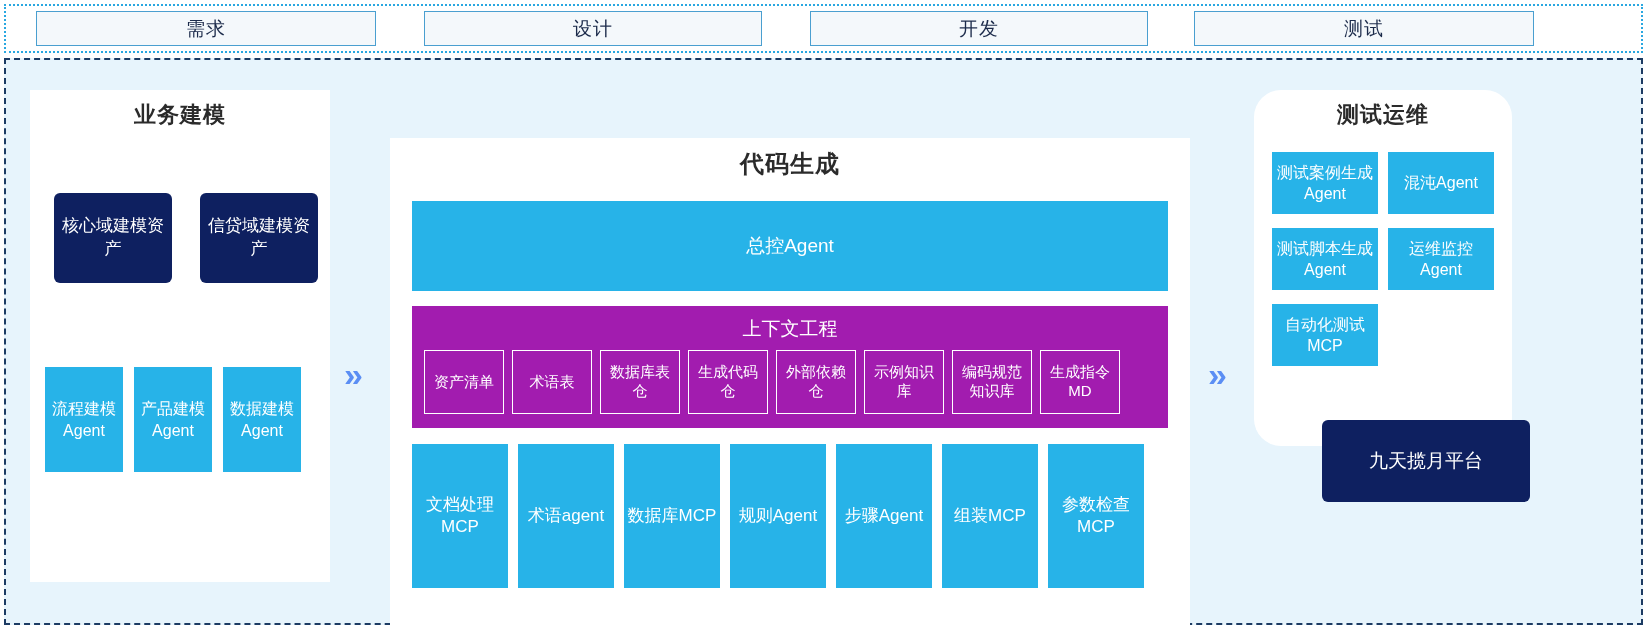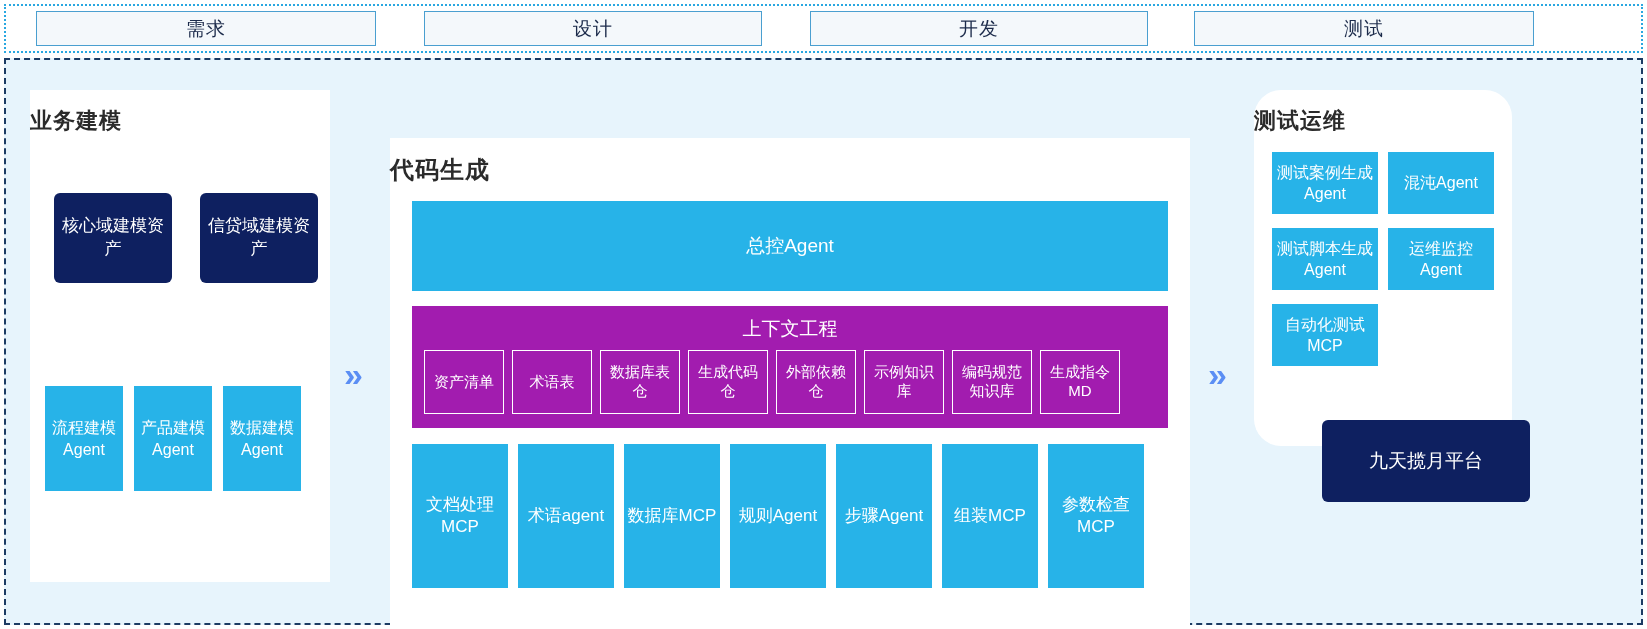--- a/index.html
+++ b/index.html
@@ -44,23 +44,23 @@
   
   .panel {
     position: absolute; top: 30px;
     background: #ffffff;
   }
   .panel-left   { left: 24px;   width: 300px; height: 492px; }
   .panel-center { left: 384px;  width: 800px; height: 492px; margin-top: 48px; }
   .panel-right  { left: 1248px; width: 258px; height: 356px; border-radius: 27px; }
 
   .panel-title {
-    text-align: left;
+    text-align: center;
     font-size: 22px; font-weight: bold; color: #2b2b2b;
-    padding-top: 16px; letter-spacing: 1px;
+    padding-top: 10px; letter-spacing: 1px;
   }
   .panel-title.big { font-size: 24px; }
 
   
   .chevron {
     position: absolute; top: 297px;
     color: #5b8ef4;
     font-size: 34px; font-weight: bold;
     line-height: 1;
     letter-spacing: -4px;
@@ -92,21 +92,21 @@
     display: flex; align-items: center; justify-content: center;
     text-align: center;
     font-size: 15px; line-height: 1.25;
   }
 
   
   .asset-row { position: absolute; left: 24px; top: 103px; display: flex; gap: 28px; }
   .asset-row .tile-navy { width: 118px; height: 90px; }
 
   .agent-row { position: absolute; left: 15px; top: 277px; display: flex; gap: 11px; }
-  .agent-row .tile-blue { width: 78px; height: 105px; font-size: 16px; margin-top: 19px; }
+  .agent-row .tile-blue { width: 78px; height: 105px; font-size: 16px; }
 
   
   .master-agent {
     position: absolute; left: 22px; top: 63px;
     width: 756px; height: 90px;
     font-size: 19px;
   }
   .ctx-block {
     position: absolute; left: 22px; top: 168px;
     width: 756px; height: 122px;

